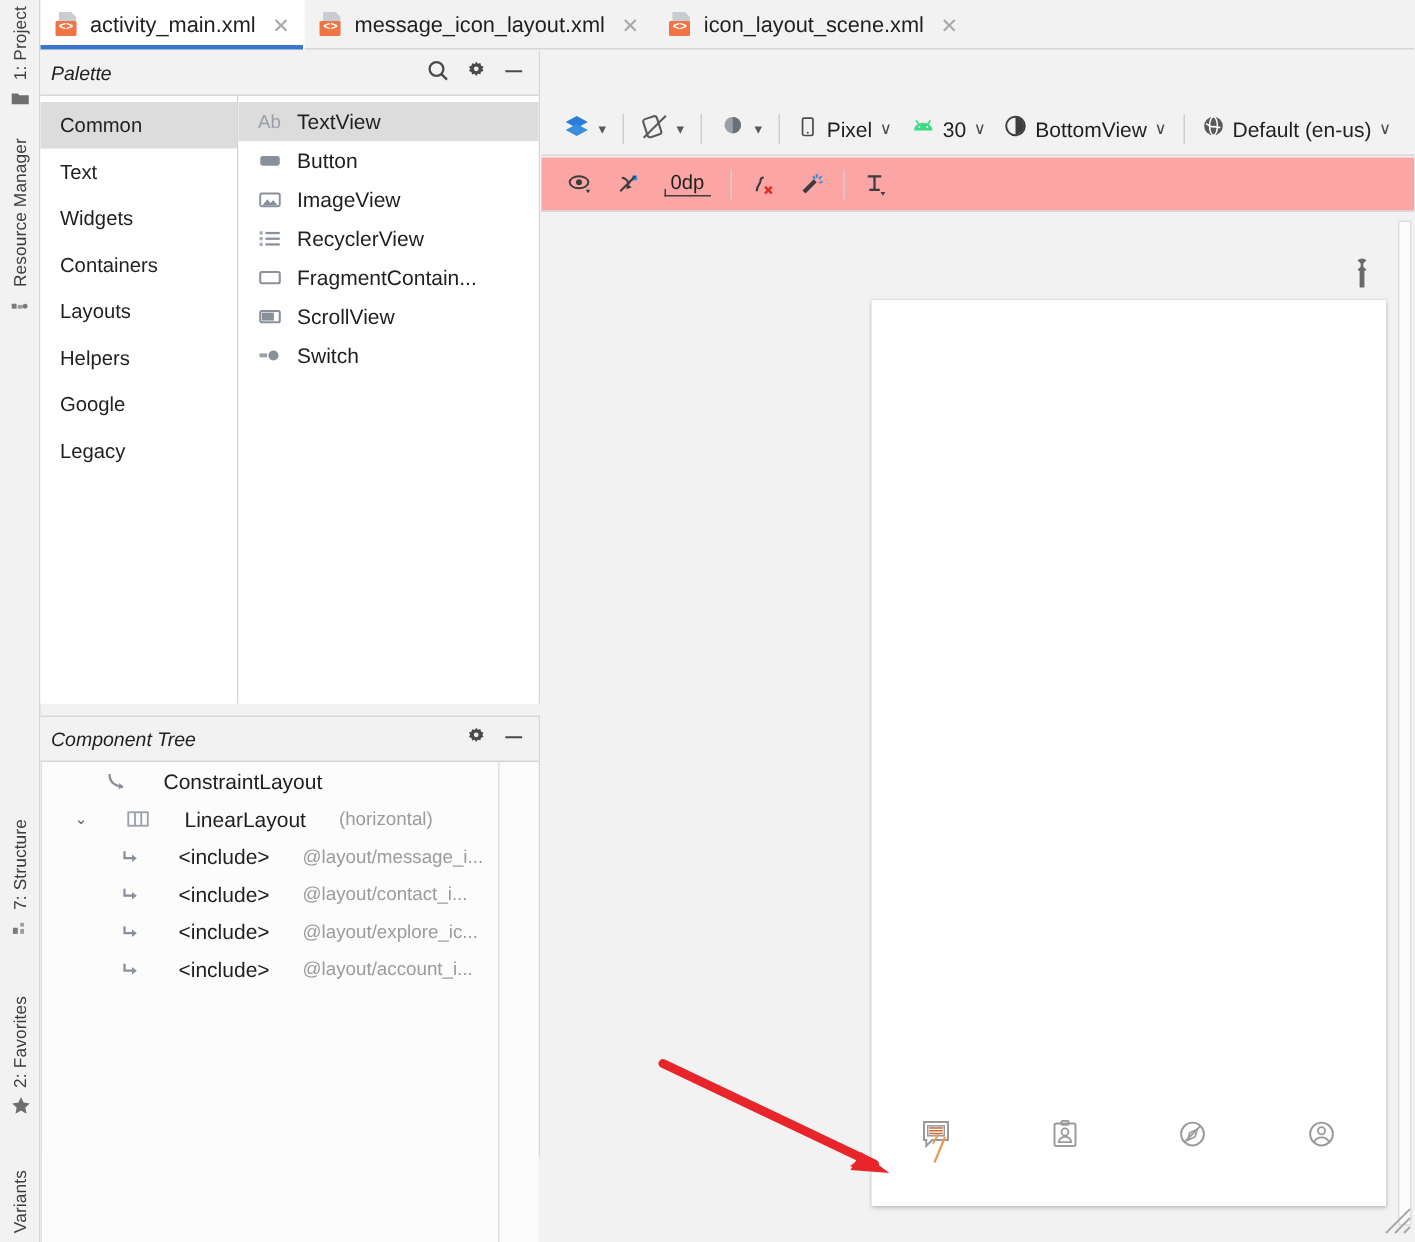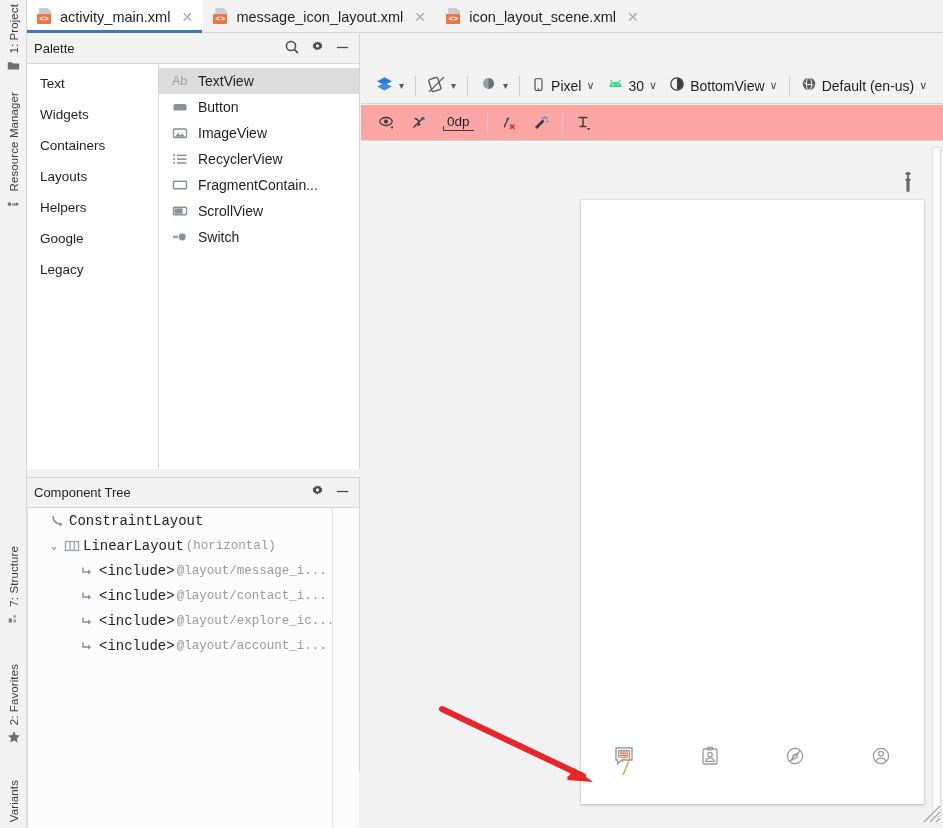--- a/index.html
+++ b/index.html
@@ -65,21 +65,21 @@
     font-family: "Liberation Mono", monospace; font-weight: bold;
   }
 
   
   .palette-panel {
     position: absolute; left: 27px; top: 34px; width: 333px; height: 435px;
     background: #ffffff; border-right: 1px solid #d6d6d6;
   }
   .panel-header {
     height: 30px; background: #f2f2f2; border-bottom: 1px solid #d6d6d6;
-    display: flex; align-items: center; padding: 0 6px 0 7px;
+    display: flex; align-items: center; padding: 0 6px 0 7px; font-style: italic;
   }
   .panel-header .ptitle { font-size: 13px; color: #1f1f1f; flex: 1; }
   .panel-header .hicons { display: flex; align-items: center; gap: 10px; padding-right: 3px; }
 
   .palette-body { display: flex; height: 405px; }
   .palette-cats {
     width: 132px; background: #ffffff; border-right: 1px solid #d6d6d6;
     padding-top: 4px;
   }
   .cat {
@@ -99,22 +99,22 @@
   .tree-panel {
     position: absolute; left: 27px; top: 477px; width: 333px; height: 294px;
     background: #fcfcfc; border-right: 1px solid #d6d6d6;
     border-top: 1px solid #d6d6d6;
   }
   .tree-body { position: relative; height: 320px; background: #fcfcfc; }
   .tree-col-line {
     position: absolute; top: 0; bottom: 0; width: 1px; background: #e2e2e2;
   }
   .trow {
-    height: 25px; display: flex; align-items: center; gap: 2px;
-    font-size: 14px; color: #1f1f1f; position: relative; font-family: Liberation Mono, monospace;
+    height: 25px; display: flex; align-items: center; gap: 22px;
+    font-size: 14px; color: #1f1f1f; position: relative;
   }
   .trow .twist { width: 14px; flex: 0 0 14px; text-align: center; color: #5a5a5a; font-size: 10px; }
   .trow .ticon { width: 18px; flex: 0 0 18px; display: flex; align-items: center; justify-content: center; }
   .trow .tsub { color: #9b9b9b; font-size: 12.5px; }
   .trow .tname { white-space: nowrap; }
 
   
   .design-toolbar {
     position: absolute; left: 361px; top: 68px; width: 582px; height: 36px;
     background: #f2f2f2; border-bottom: 1px solid #d6d6d6;
@@ -264,20 +264,23 @@
         </span>
         <span>
           <svg width="15" height="15" viewBox="0 0 16 16">
               <line x1="2" y1="8" x2="14" y2="8" stroke="#4a4a4a" stroke-width="1.4"></line>
             </svg>
         </span>
       </span>
     </div>
     <div class="palette-body">
       <div class="palette-cats">
+        <div class="cat selected">
+            <span>Common</span>
+          </div>
         <div class="cat">
             <span>Text</span>
           </div>
         <div class="cat">
             <span>Widgets</span>
           </div>
         <div class="cat">
             <span>Containers</span>
           </div>
         <div class="cat">

